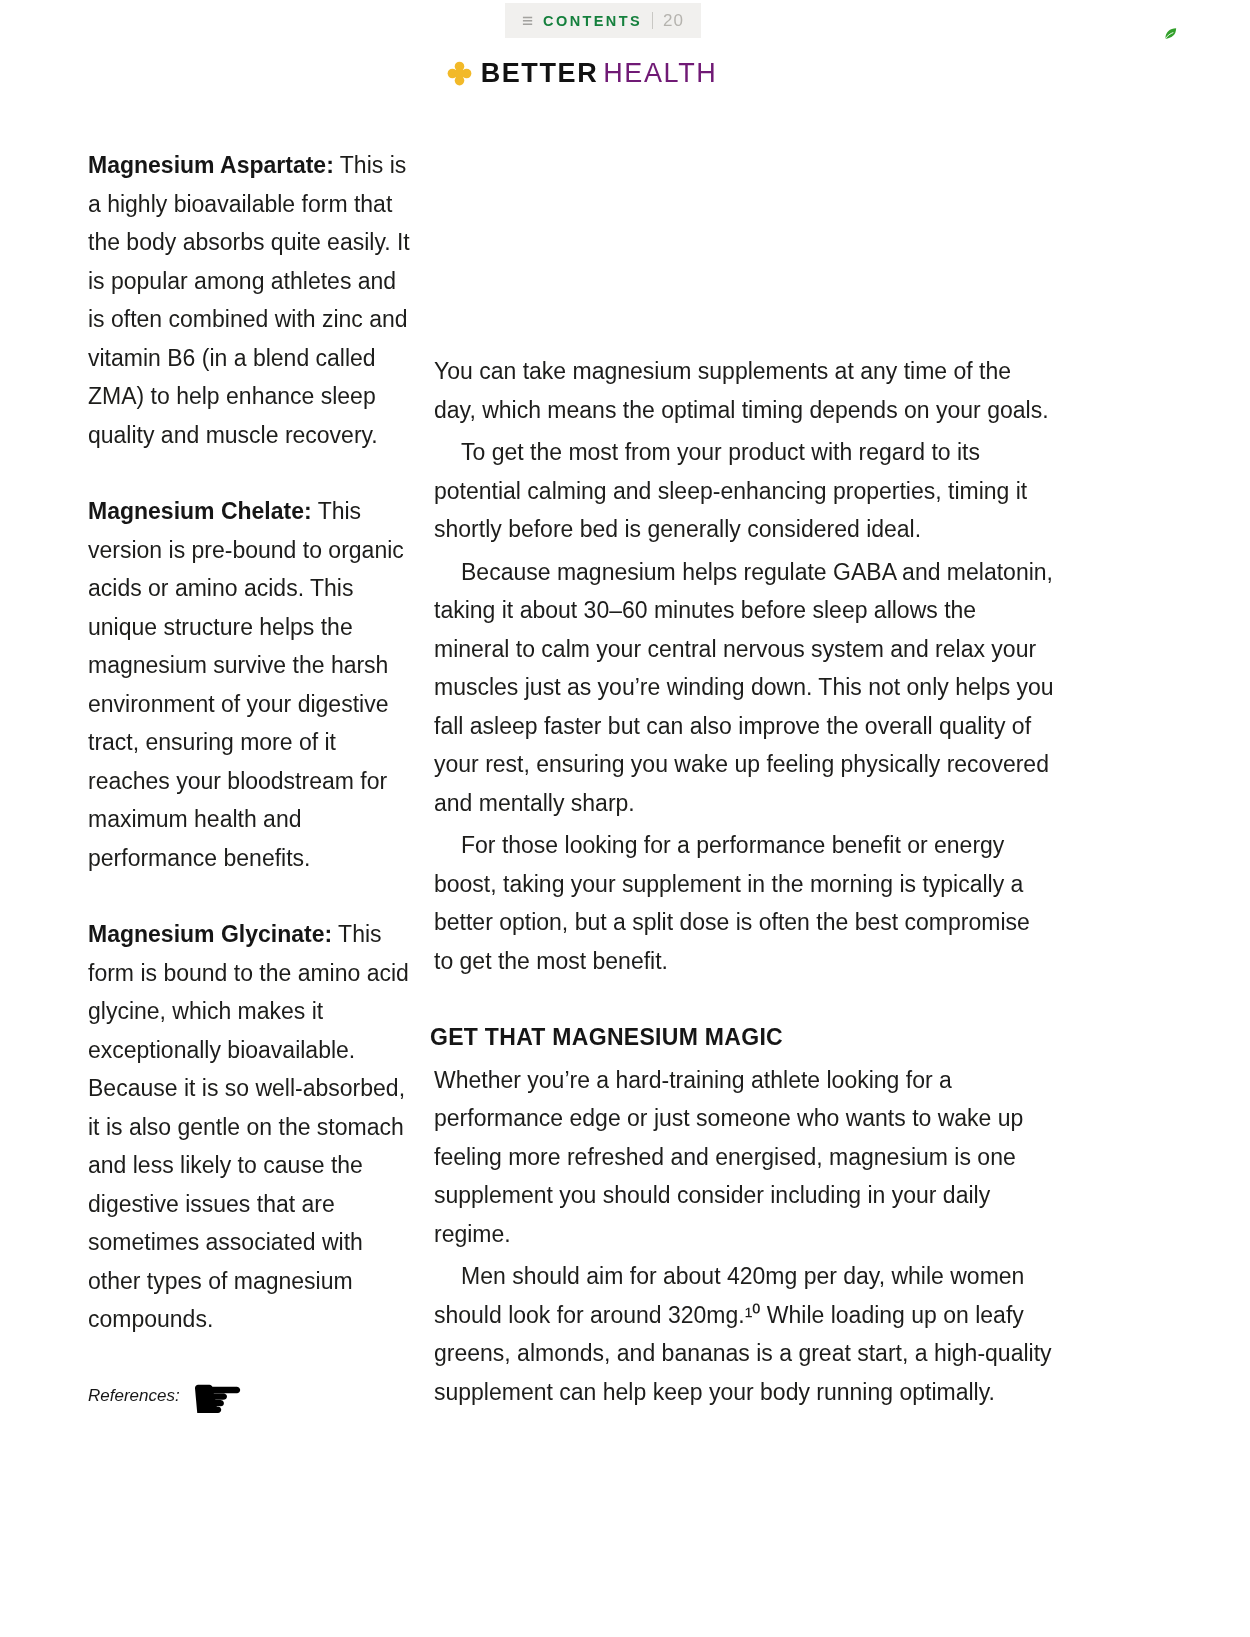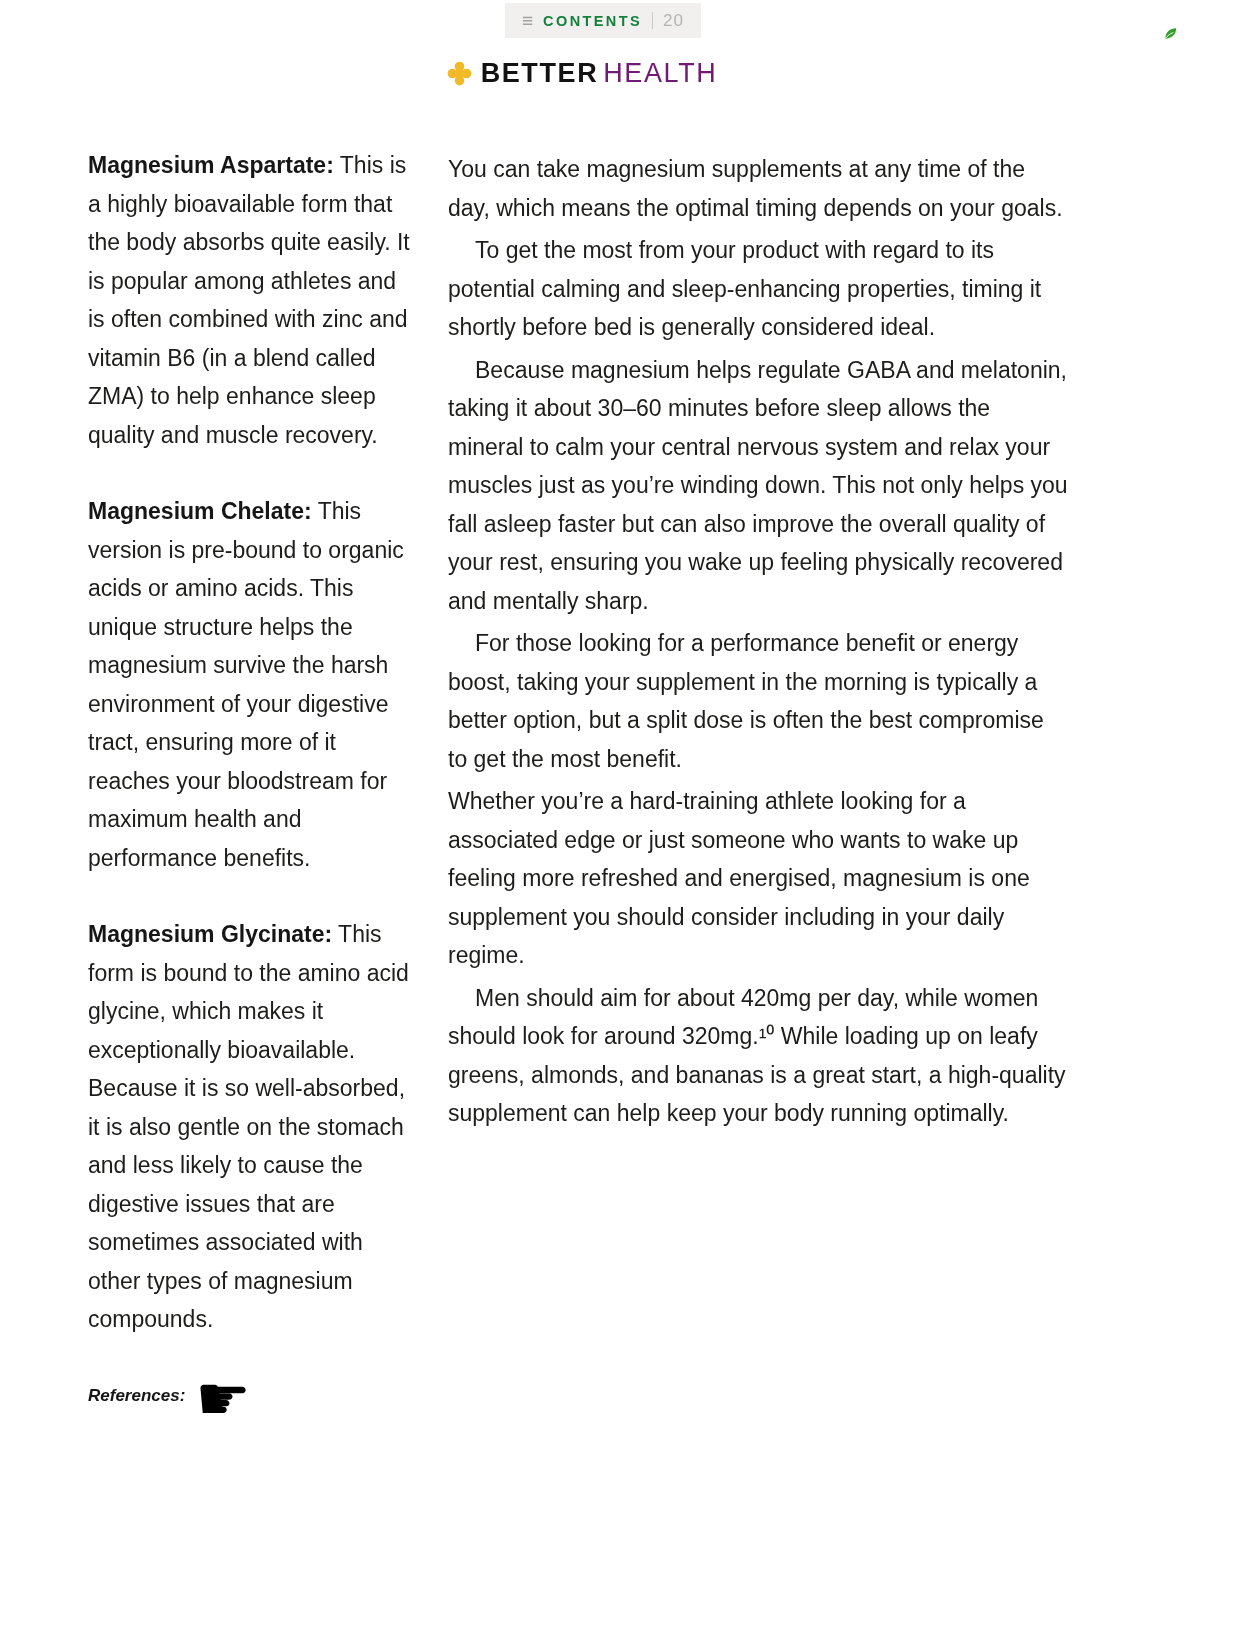--- a/index.html
+++ b/index.html
@@ -36,41 +36,41 @@
     text-align:center; font-size:27px; letter-spacing:1.6px;
     white-space:nowrap;
   }
   .brand-icon { display:inline-block; vertical-align:-4px; margin-right:9px; }
   .brand-bold { font-weight:800; color:#121212; }
   .brand-light { font-weight:400; color:#701a75; margin-left:5px; }
 
   
   .columns {
     position:absolute; top:146px; left:88px;
-    display:flex; gap:28px;
+    display:flex; gap:14px;align-items:flex-end;
   }
   .col-left  { width:328px; font-size:23px; line-height:38.5px; }
   .col-right { width:628px; font-size:23px; line-height:38.5px; }
 
   .col-left p.section { margin:0 0 38px 0; }
   .col-left strong { font-weight:800; color:#161616; }
 
   .col-right h2 {
     margin:0; font-size:23px; line-height:38.5px;
     font-weight:800; letter-spacing:0.3px; color:#161616;
   }
   .col-right p { margin:4px; }
   .col-right p.indent { text-indent:27px; }
   .col-right .section-gap { margin-top:38px; }
 
   
   .references {
     display:flex; align-items:center; margin-top:4px; cursor:pointer;
   }
-  .ref-label { font-size:17px; font-weight:700; font-style:italic; color:#161616; }
+  .ref-label { font-size:17px; font-weight:400; font-style:italic; color:#161616; }
   .manicule {
     font-size:62px; line-height:0.5; margin-left:10px;
     color:#000; position:relative; top:3px;
     font-family:"DejaVu Sans", sans-serif;
   }
 </style>
 </head>
 <body>
 
 <div class="page">
@@ -121,18 +121,19 @@
         <span class="manicule">☛</span>
       </div>
     </div>
 
     <div class="col-right">
       <p>You can take magnesium supplements at any time of the day, which means the optimal timing depends on your goals.</p>
       <p class="indent">To get the most from your product with regard to its potential calming and sleep-enhancing properties, timing it shortly before bed is generally considered ideal.</p>
       <p class="indent">Because magnesium helps regulate GABA and melatonin, taking it about 30–60 minutes before sleep allows the mineral to calm your central nervous system and relax your muscles just as you’re winding down. This not only helps you fall asleep faster but can also improve the overall quality of your rest, ensuring you wake up feeling physically recovered and mentally sharp.</p>
       <p class="indent">For those looking for a performance benefit or energy boost, taking your supplement in the morning is typically a better option, but a split dose is often the best compromise to get the most benefit.</p>
 
-      <p>Whether you’re a hard-training athlete looking for a associated edge or just someone who wants to wake up feeling more refreshed and energised, magnesium is one supplement you should consider including in your daily regime.</p>
+      <h2 class="section-gap">GET THAT MAGNESIUM MAGIC</h2>
+      <p>Whether you’re a hard-training athlete looking for a performance edge or just someone who wants to wake up feeling more refreshed and energised, magnesium is one supplement you should consider including in your daily regime.</p>
       <p class="indent">Men should aim for about 420mg per day, while women should look for around 320mg.¹⁰ While loading up on leafy greens, almonds, and bananas is a great start, a high-quality supplement can help keep your body running optimally.</p>
     </div>
 
   </div>
 </div>
 
 </body></html>

